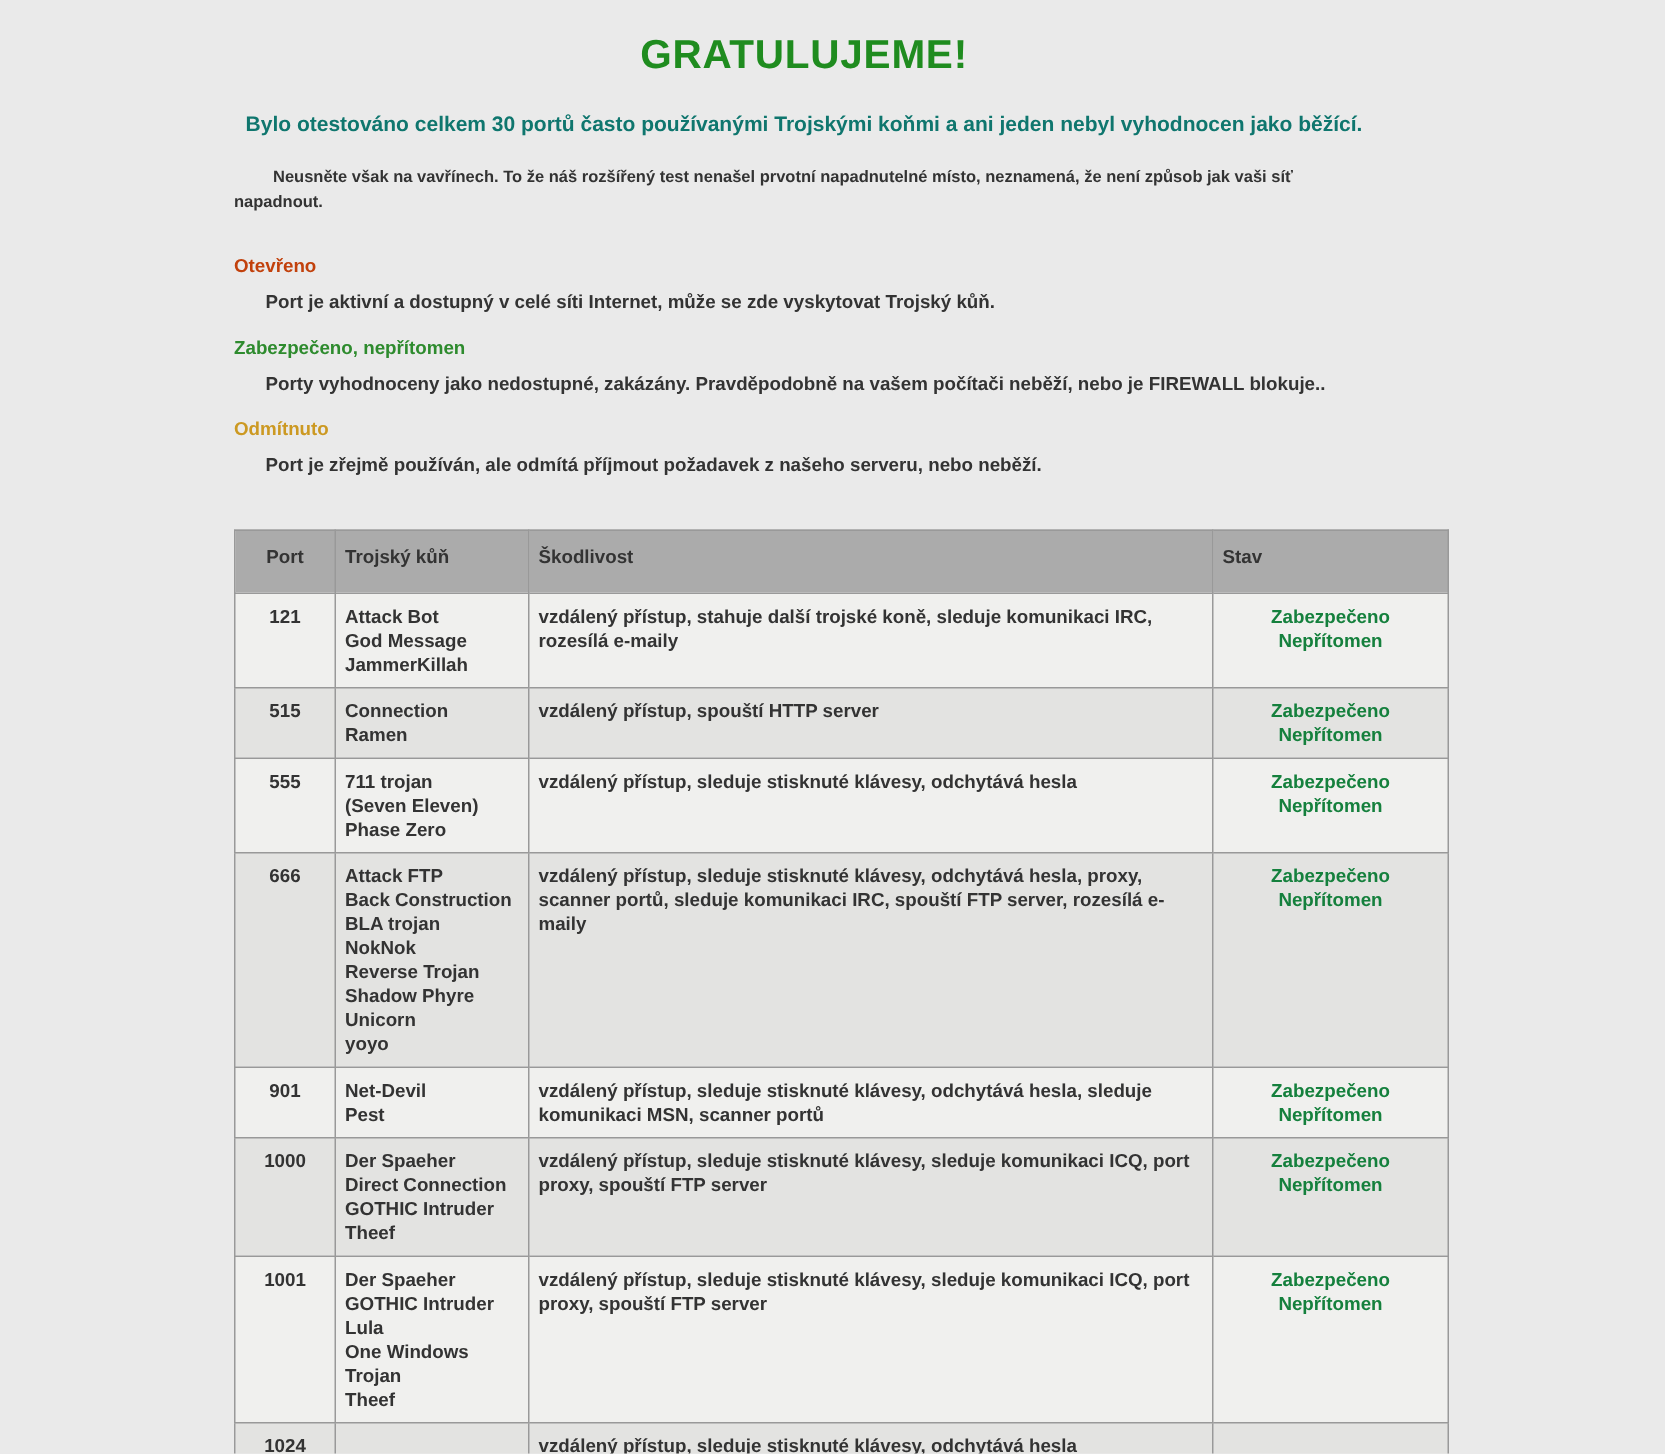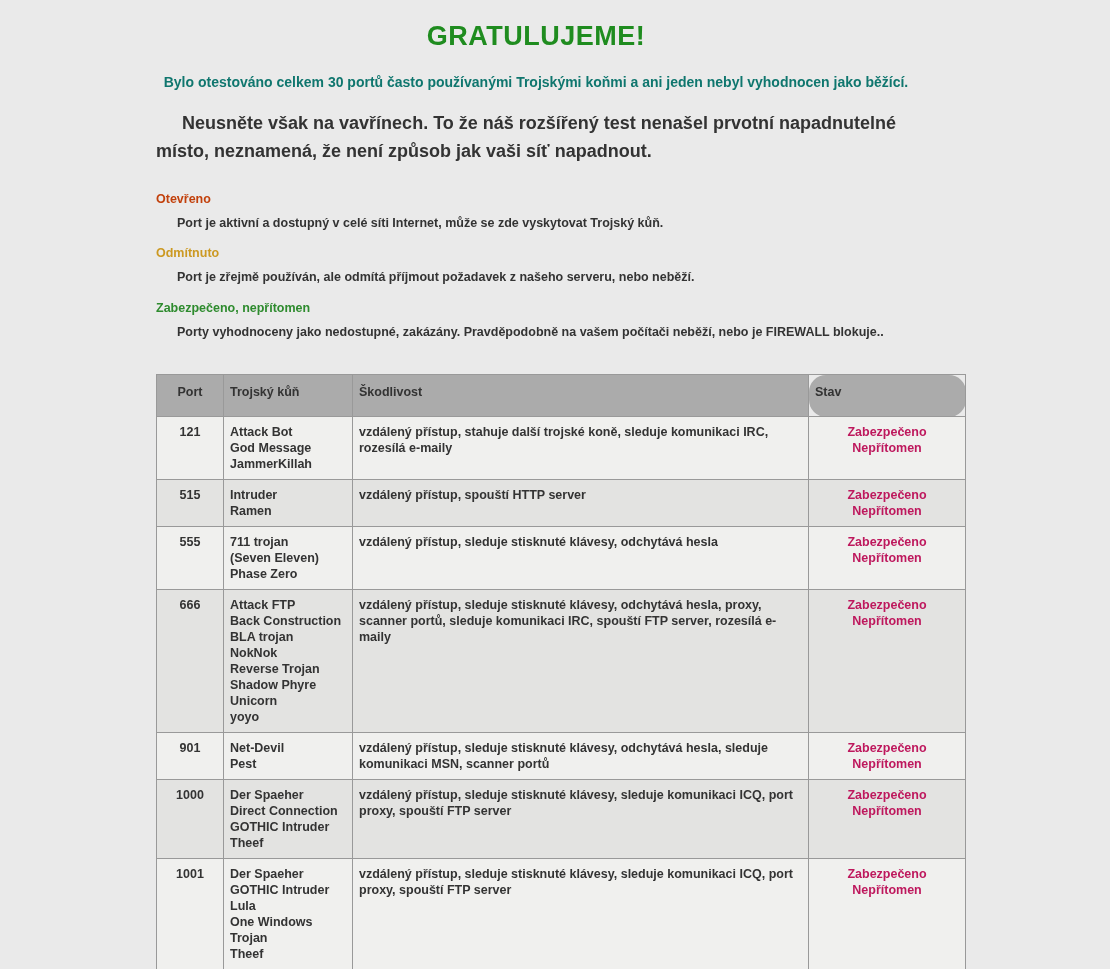--- a/index.html
+++ b/index.html
@@ -29,21 +29,21 @@
     letter-spacing: 0.5px;
   }
   .page-subtitle {
     text-align: center;
     color: #0f766e;
     font-size: 14px;
     line-height: 1.45;
     margin: 0 0 18px 0;
   }
   .intro {
-    font-size: 18px;
+    font-size: 11px;
     line-height: 1.55;
     margin: 0 0 26px 0;
     text-indent: 26px;
   }
   .legend-heading {
     font-size: 12.5px;
     margin: 0 0 14px 0;
   }
   .legend-label {
     font-size: 12.5px;
@@ -78,55 +78,55 @@
     text-align: left;
     font-weight: bold;
     color: #333333;
     padding: 9px 6px 16px 6px;
   }
   table.ports th.col-port { text-align: center; margin-top: 44px; }
   table.ports td { padding: 7px 6px; }
   td.cell-port { text-align: center; }
   td.cell-status {
     text-align: center;
-    color: #be185d;
+    color: #15803d;
     font-weight: bold;
   }
   tr.row-light td { background: #f0f0ee; }
   tr.row-dark  td { background: #e3e3e1; }
   .col-port   { width: 54px; }
   .col-trojan { width: 116px; }
   .col-harm   { width: 443px; }
-  .col-status { width: 144px; border-radius: 17px; }
+  .col-status { width: 144px; }
 </style>
 </head>
 <body>
 
 <div class="content">
 
   <h1 class="page-title">GRATULUJEME!</h1>
 
   <div class="page-subtitle">Bylo otestováno celkem 30 portů často používanými Trojskými koňmi a ani jeden nebyl vyhodnocen jako běžící.</div>
 
   <p class="intro">Neusněte však na vavřínech. To že náš rozšířený test nenašel prvotní napadnutelné místo, neznamená, že není způsob jak vaši síť napadnout.</p>
 
 
   <div>
     <div class="legend-label open">Otevřeno</div>
     <div class="legend-desc">Port je aktivní a dostupný v celé síti Internet, může se zde vyskytovat Trojský kůň.</div>
   </div>
 
   <div>
+    <div class="legend-label secured">Zabezpečeno, nepřítomen</div>
+    <div class="legend-desc">Porty vyhodnoceny jako nedostupné, zakázány. Pravděpodobně na vašem počítači neběží, nebo je FIREWALL blokuje..</div>
+  </div>
+
+  <div>
     <div class="legend-label refused">Odmítnuto</div>
     <div class="legend-desc">Port je zřejmě používán, ale odmítá příjmout požadavek z našeho serveru, nebo neběží.</div>
-  </div>
-
-  <div>
-    <div class="legend-label secured">Zabezpečeno, nepřítomen</div>
-    <div class="legend-desc">Porty vyhodnoceny jako nedostupné, zakázány. Pravděpodobně na vašem počítači neběží, nebo je FIREWALL blokuje..</div>
   </div>
 
   <div class="table-wrap">
     <table class="ports">
       <thead>
         <tr>
           <th class="col-port">Port</th>
           <th class="col-trojan">Trojský kůň</th>
           <th class="col-harm">Škodlivost</th>
           <th class="col-status">Stav</th>
@@ -142,21 +142,21 @@
             </td>
             <td class="cell-harm">vzdálený přístup, stahuje další trojské koně, sleduje komunikaci IRC, rozesílá e-maily</td>
             <td class="cell-status">
               <div>Zabezpečeno</div>
               <div>Nepřítomen</div>
             </td>
           </tr>
           <tr class="row-dark">
             <td class="cell-port">515</td>
             <td class="cell-trojan">
-              <div>Intruder</div>
+              <div>Connection</div>
               <div>Ramen</div>
             </td>
             <td class="cell-harm">vzdálený přístup, spouští HTTP server</td>
             <td class="cell-status">
               <div>Zabezpečeno</div>
               <div>Nepřítomen</div>
             </td>
           </tr>
           <tr class="row-light">
             <td class="cell-port">555</td>

